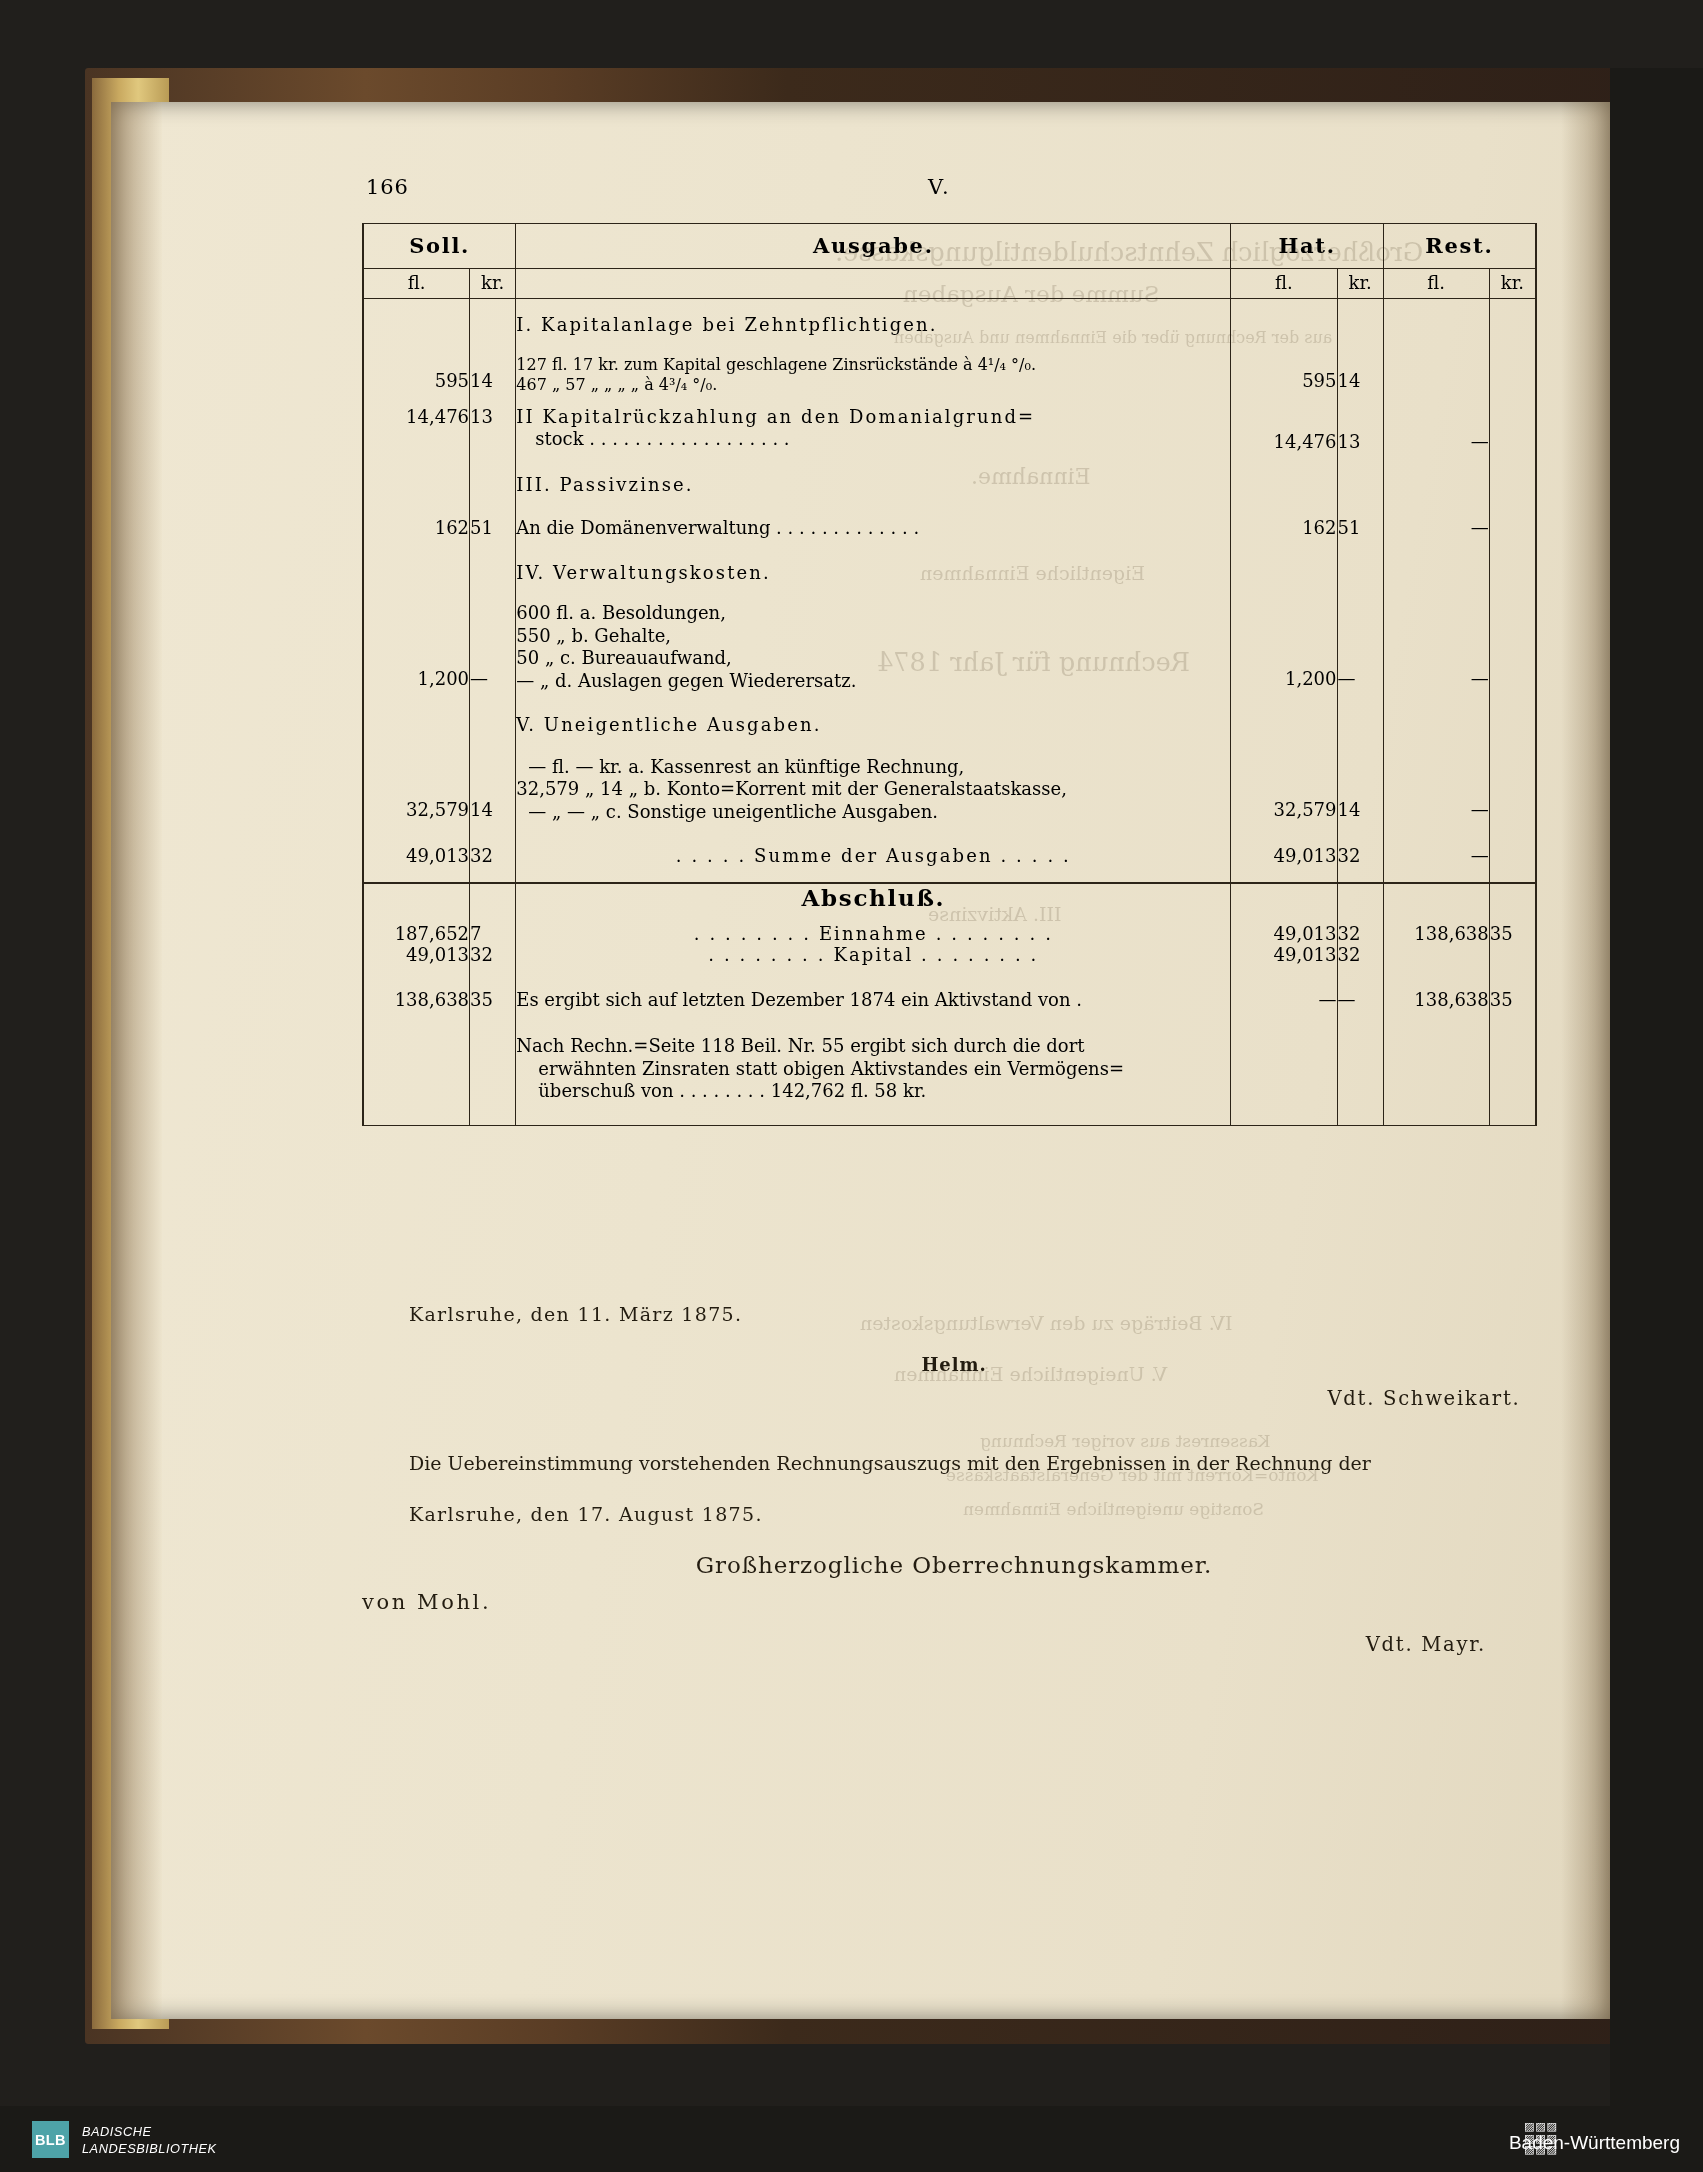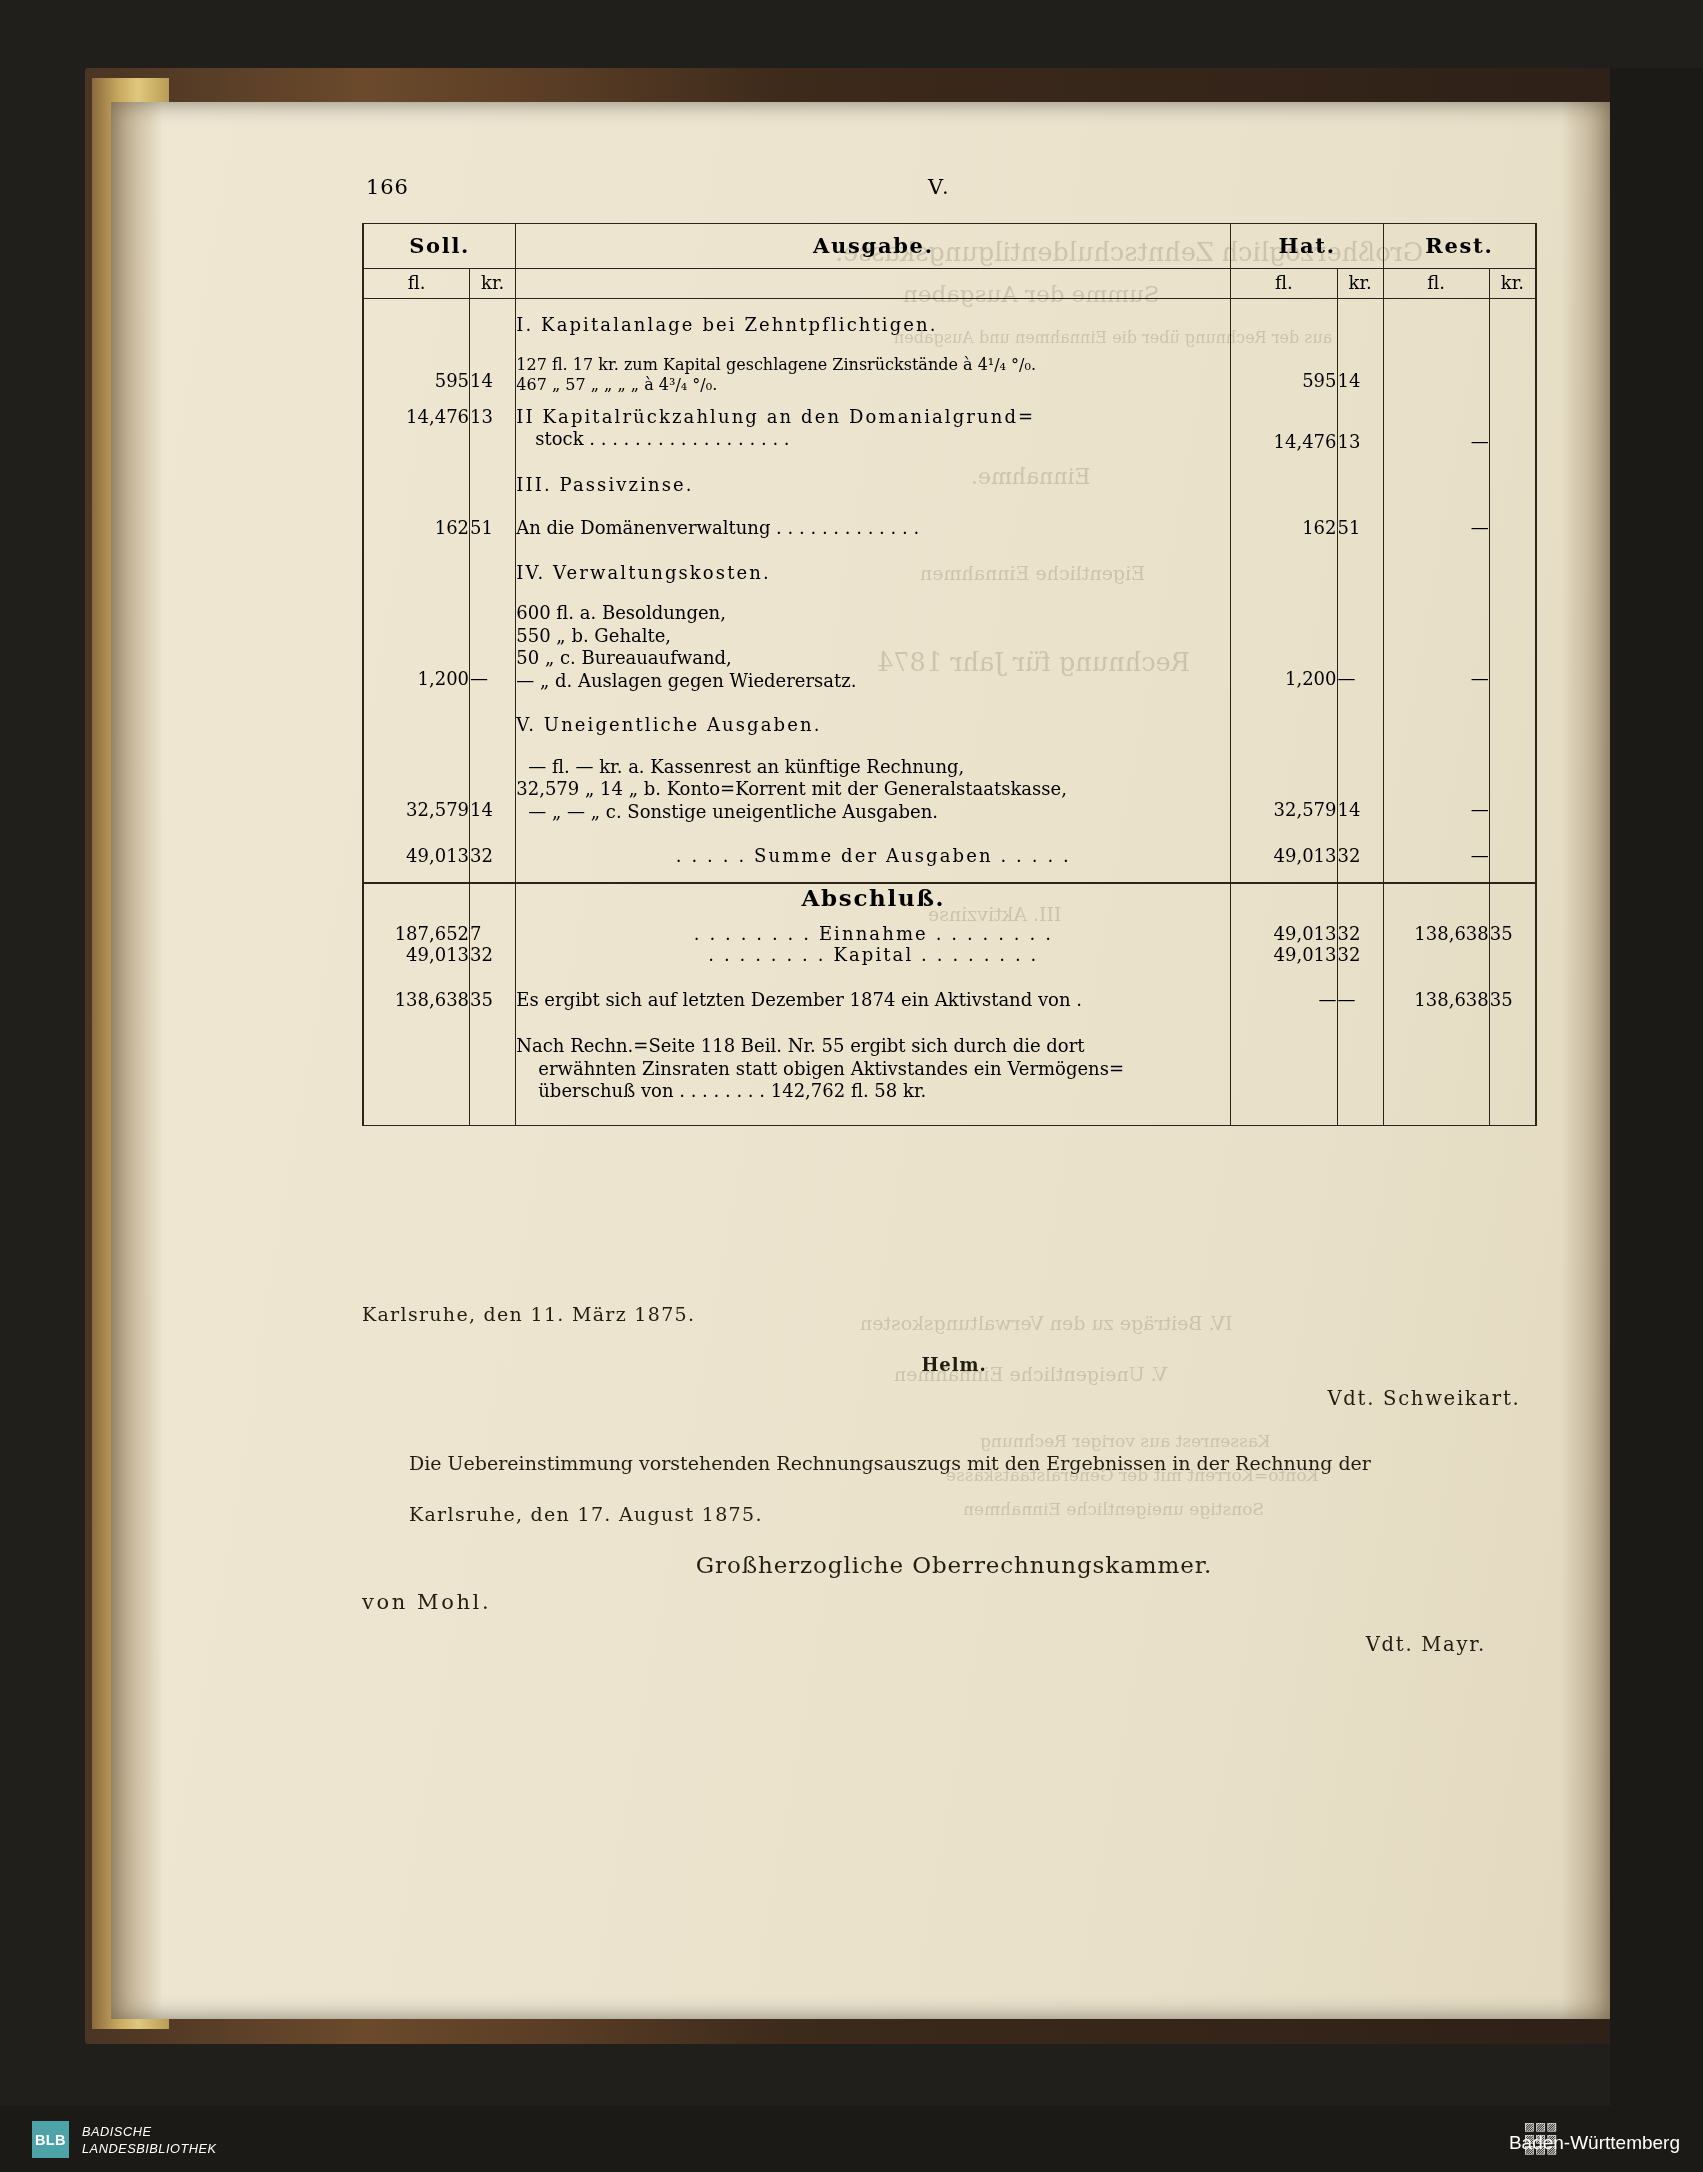--- a/index.html
+++ b/index.html
@@ -143,21 +143,21 @@
   }
 
   
   .below {
     position: absolute;
     left: 362px; top: 1303px;
     width: 1184px;
     font-size: 19px;
     color: #231c10;
   }
-  .line-place { letter-spacing: 1.3px; }
+  .line-place { letter-spacing: 1.3px; margin-left: 47px; }
   .sig-helm { text-align: center; font-weight: bold; font-size: 18px; margin-top: 29px; letter-spacing: 0.9px;}
   .sig-vdt1 { text-align: right; font-size: 19.6px; letter-spacing: 1.7px; margin-top: 12px; margin-right: 25.6px;}
   .para { margin-top: 39px; text-align: justify; line-height: 1.5; }
   .para .ind { margin-left: 47px; }
   .place2 { margin-top: 25.6px; letter-spacing: 1.3px; margin-left: 47px;}
   .orgline { text-align: center; font-size: 23px; margin-top: 27px; letter-spacing: 0.9px;}
   .orgname { text-align: left; font-size: 21px; margin-top: 12px; letter-spacing: 2.6px;}
   .sig-vdt2 { text-align: right; font-size: 19.6px; letter-spacing: 1.7px; margin-top: 19px; margin-right: 60px;}
 
   

